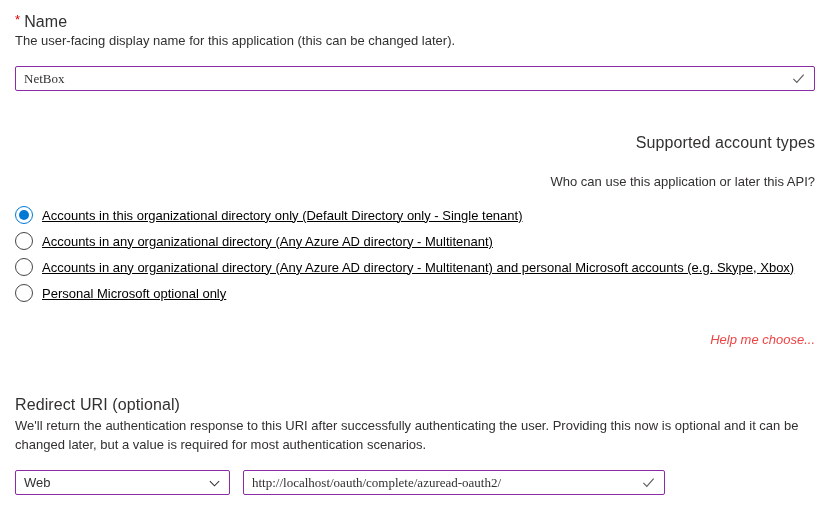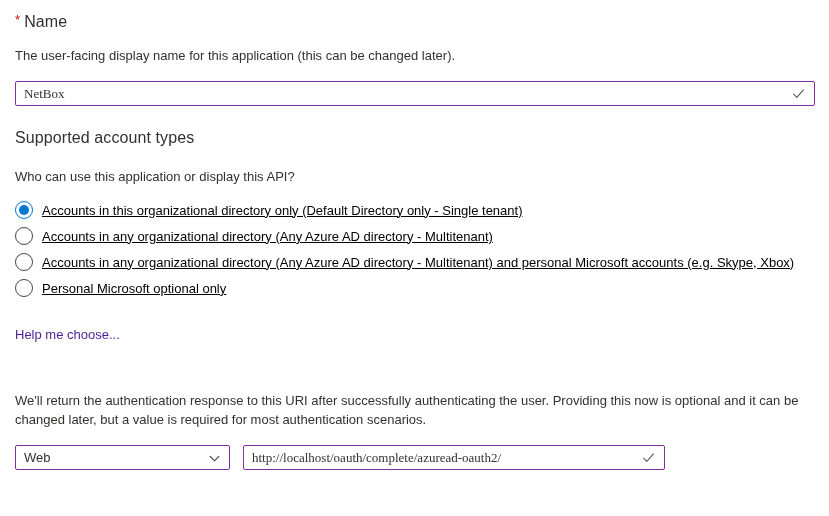--- a/index.html
+++ b/index.html
@@ -23,21 +23,21 @@
   }
   .required-star {
     color: #e00000;
     font-size: 13px;
     vertical-align: 3px;
     margin-right: 4px;
   }
   .desc {
     font-size: 13px;
     color: #323130;
-    margin-top: 15px;
+    margin-top: 0;
     max-width: 805px;
     line-height: 19px;
   }
   .text-input-wrap {
     position: relative;
     margin-top: 16px;
     height: 25px;
     border: 1px solid #8a2da5;
     border-radius: 2px;
     background: #fff;
@@ -54,21 +54,21 @@
     height: 100%;
     padding: 0 28px 0 8px;
     background: transparent;
   }
   .check-icon {
     position: absolute;
     right: 8px; top: 4px;
     width: 15px; height: 15px;
     pointer-events: none;
   }
-  .section2 { margin-top: 23px; }
+  .section2 { margin-top: 43px; text-align: right; }
   .question { font-size: 13px; margin-top: 22px; }
   .radio-group { margin-top: 13px; }
   .radio-row {
     display: flex;
     align-items: center;
     height: 26px;
     cursor: pointer;
   }
   .radio-circle {
     flex: 0 0 auto;
@@ -91,23 +91,24 @@
   .radio-label {
     font-size: 13px;
     color: #000000;
     white-space: nowrap;
     text-decoration: underline;
   }
   .help-link {
     display: inline-block;
     margin-top: 26px;
     font-size: 13px;
-    color: #4c1d95;
+    color: #ef4444;
     text-decoration: none;
     cursor: pointer;
+    font-style: italic;
   }
   .section3 { margin-top: 48px; }
   .redirect-desc { margin-top: 2px; }
   .controls-row {
     margin-top: 16px;
     display: flex;
     align-items: center;
   }
   .platform-select {
     position: relative;
@@ -146,21 +147,21 @@
     <div class="text-input-wrap name-input-wrap">
       <input class="text-input" type="text" value="NetBox" style="">
       <svg class="check-icon" viewBox="0 0 16 16">
         <path d="M2.5 8.5 L6.2 12.2 L13.5 3.8" stroke="#605e5c" stroke-width="1.2" fill="none"></path>
       </svg>
     </div>
   </div>
 
   <div class="section2">
     <div class="section-title">Supported account types</div>
-    <div class="question">Who can use this application or display this API?</div>
+    <div class="question">Who can use this application or later this API?</div>
 
     <div class="radio-group">
       <div class="radio-row selected">
         <span class="radio-circle"></span>
         <span class="radio-label">Accounts in this organizational directory only (Default Directory only - Single tenant)</span>
       </div>
       <div class="radio-row">
         <span class="radio-circle"></span>
         <span class="radio-label">Accounts in any organizational directory (Any Azure AD directory - Multitenant)</span>
       </div>
@@ -171,20 +172,21 @@
       <div class="radio-row">
         <span class="radio-circle"></span>
         <span class="radio-label">Personal Microsoft optional only</span>
       </div>
     </div>
 
     <a class="help-link">Help me choose...</a>
   </div>
 
   <div class="section3">
+    <div class="section-title">Redirect URI (optional)</div>
     <div class="desc redirect-desc">We'll return the authentication response to this URI after successfully authenticating the user. Providing this now is optional and it can be changed later, but a value is required for most authentication scenarios.</div>
 
     <div class="controls-row">
       <div class="platform-select">
         <span>Web</span>
         <svg class="chevron-icon" viewBox="0 0 14 14">
           <path d="M2 4.5 L7 9.5 L12 4.5" stroke="#323130" stroke-width="1.1" fill="none"></path>
         </svg>
       </div>
       <div class="text-input-wrap uri-input-wrap">

